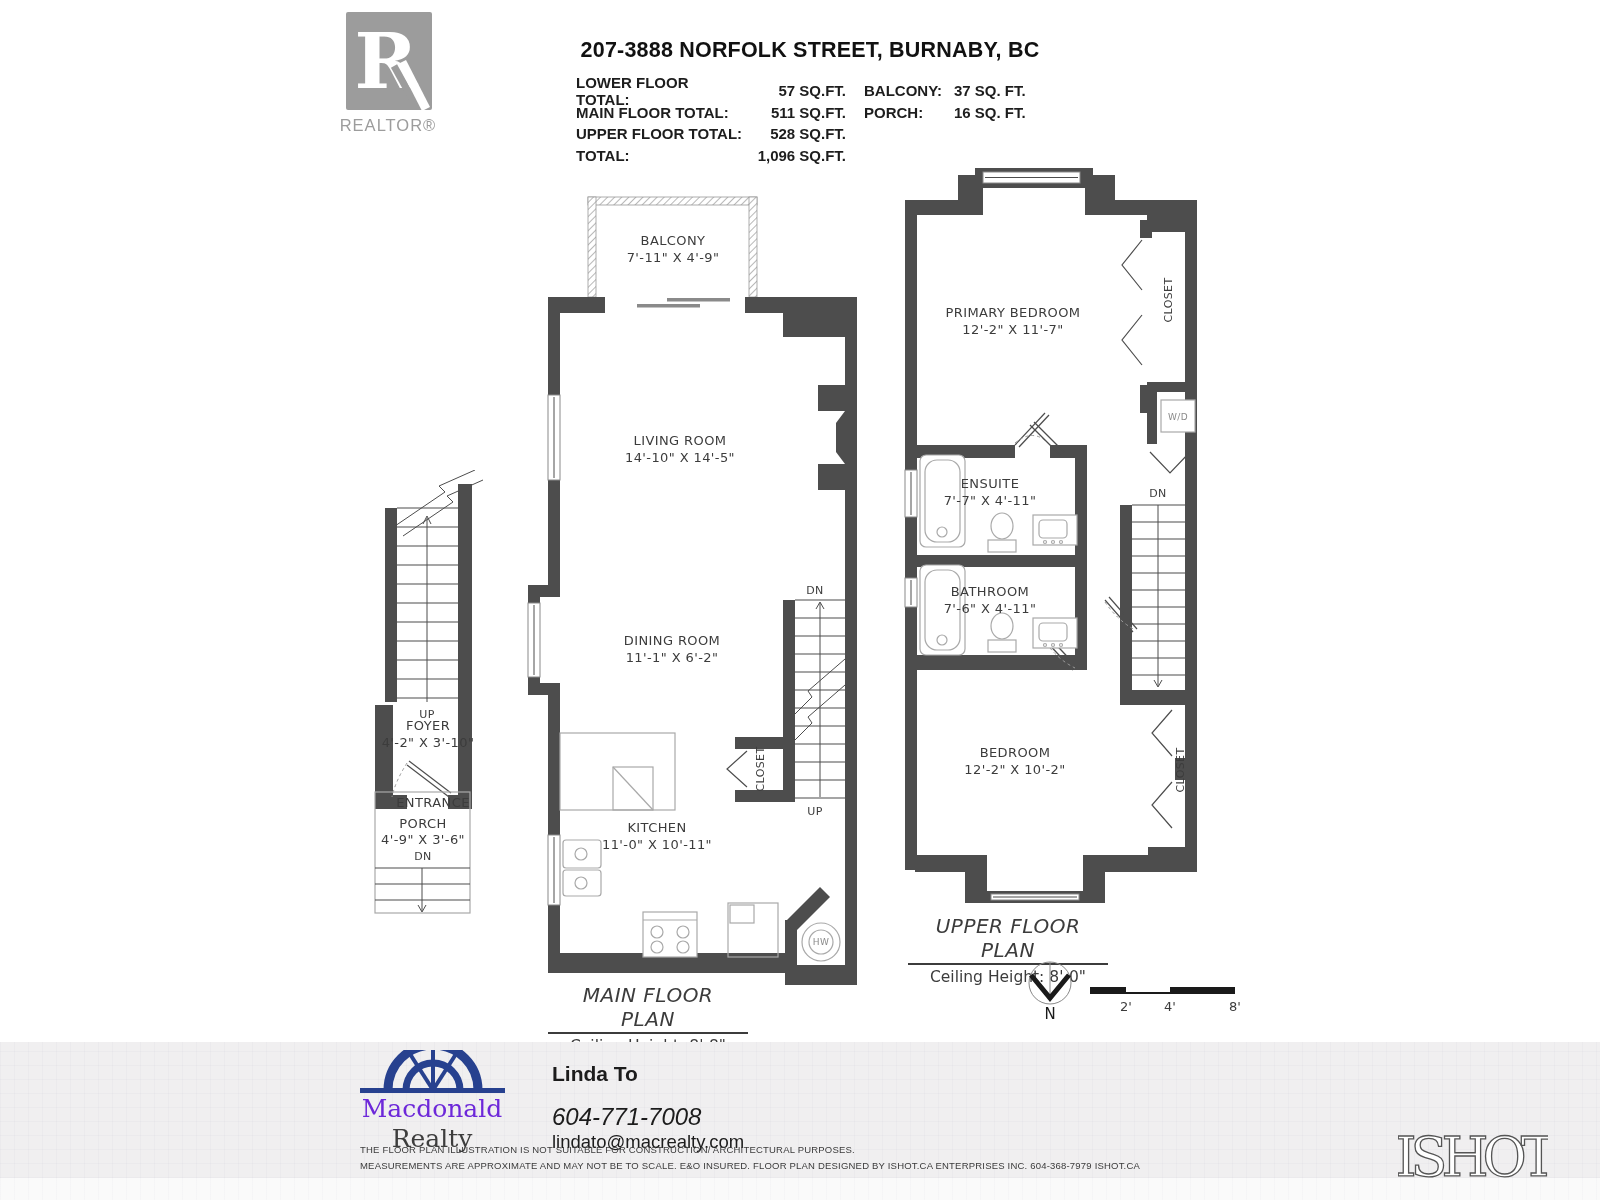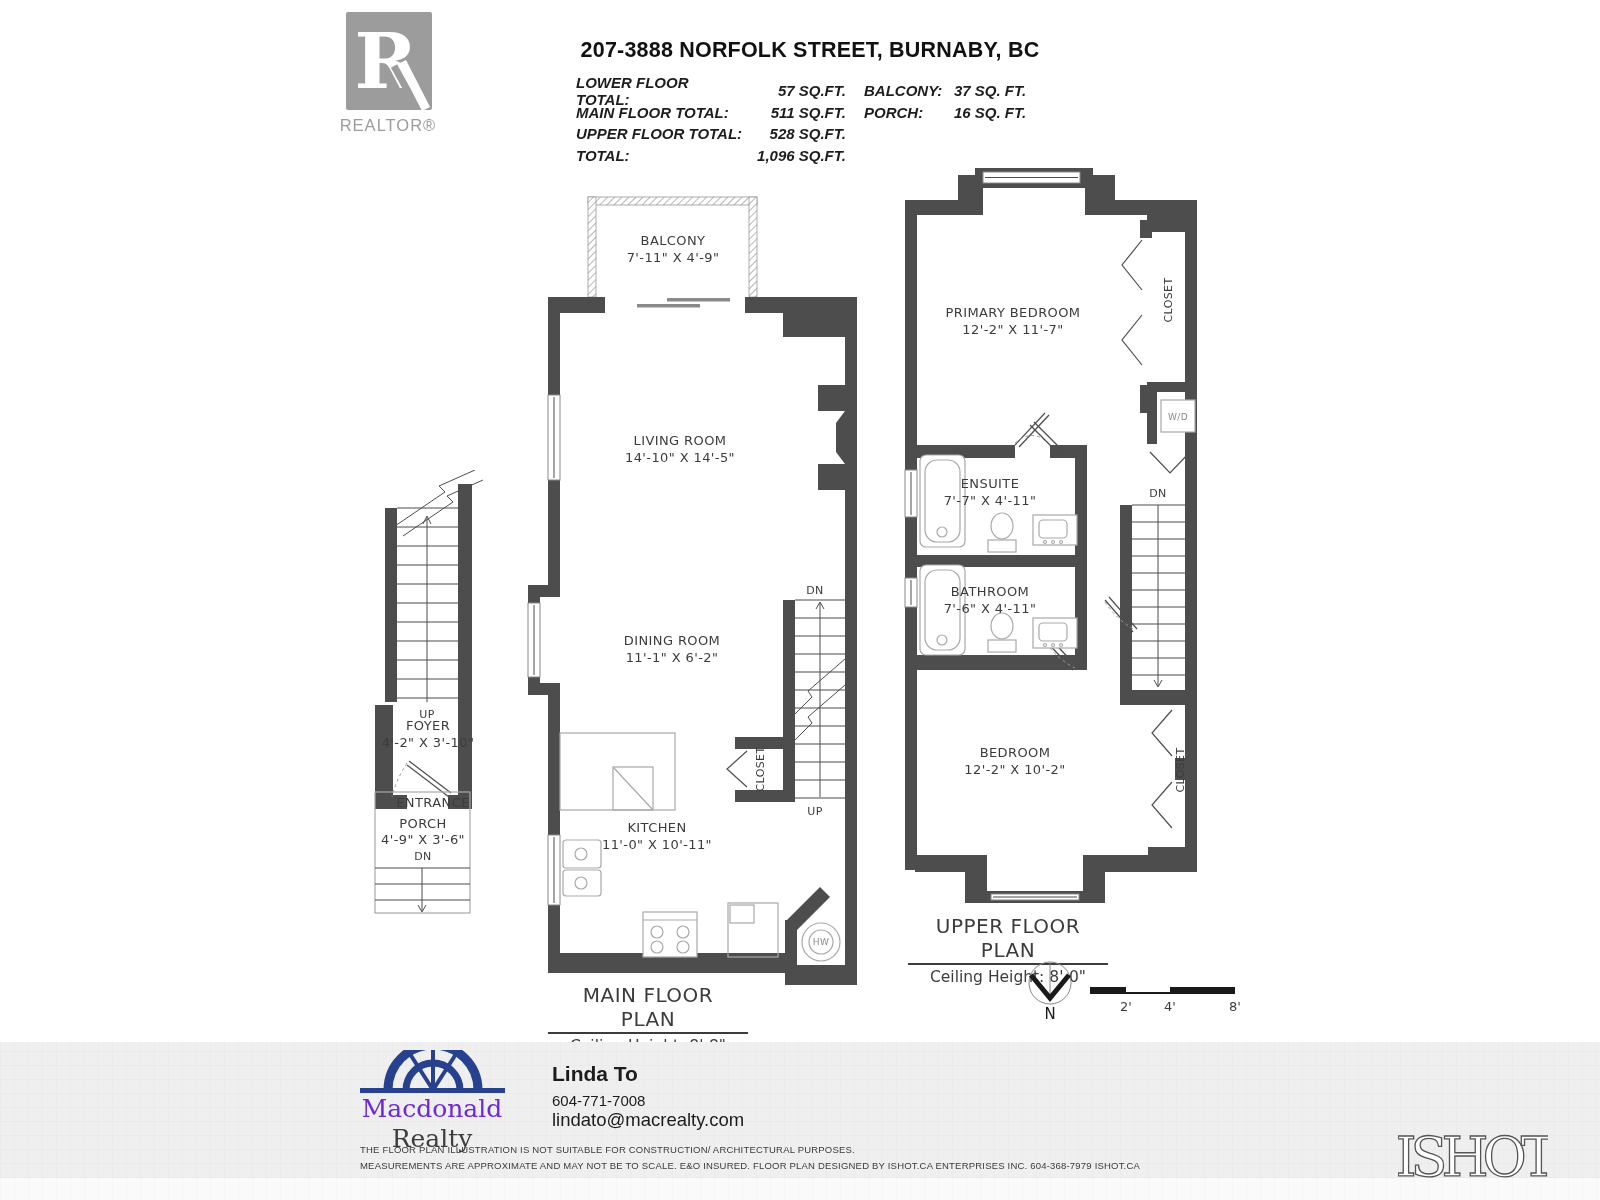--- a/index.html
+++ b/index.html
@@ -5,30 +5,30 @@
   html,body{margin:0;padding:0;background:#ffffff;}
   #canvas{position:relative;width:1600px;height:1200px;background:#ffffff;overflow:hidden;
           font-family:"Liberation Sans",sans-serif;}
   .abs{position:absolute;}
 
   
   #title{left:540px;top:38px;width:540px;text-align:center;
          font-weight:700;font-size:21.5px;color:#111;letter-spacing:.2px;}
   #areas{left:576px;top:80px;}
   .arow{display:flex;height:21.5px;align-items:center;
-        font-weight:700;font-size:15px;color:#1d1d1d;font-style:italic;}
+        font-weight:700;font-size:15px;color:#1d1d1d;}
   .a-label{width:170px;} .a-val{width:100px;text-align:right;}
   .a-label2{width:90px;margin-left:18px;} .a-val2{width:78px;text-align:left;}
   #realtor-text{left:338px;top:116px;width:100px;text-align:center;color:#9c9c9c;
                 font-size:16.5px;letter-spacing:1px;}
 
   
   .plan-title{position:absolute;text-align:center;font-family:"DejaVu Sans",sans-serif;color:#3c3c3c;}
   .title-line{font-size:20px;letter-spacing:.5px;border-bottom:2px solid #3c3c3c;
-              padding:0 8px 1px;display:inline-block;}
+              padding:0 8px 1px;display:inline-block;font-style:italic;}
   .ceil{font-size:15.5px;margin-top:3px;}
 
   
   .rm{font-family:"DejaVu Sans",sans-serif;font-size:13px;fill:#3c3c3c;
       text-anchor:middle;letter-spacing:.4px;}
   .sm{font-size:11px;}
   .tiny{font-size:9px;fill:#8a8a8a;}
   .wall{fill:#4d4d4d;}
   .fix{fill:#ffffff;stroke:#a9a9a9;stroke-width:1.2;}
   .fixl{stroke:#a9a9a9;stroke-width:1.2;fill:none;}
@@ -42,21 +42,21 @@
         background-image:repeating-linear-gradient(0deg,rgba(30,30,90,.025) 0 1px,transparent 1px 14px),
                          repeating-linear-gradient(90deg,rgba(30,30,90,.025) 0 1px,transparent 1px 14px);}
   #band-bottom{left:0;top:1178px;width:1600px;height:22px;background:#fafafa;
         background-image:repeating-linear-gradient(90deg,rgba(30,30,90,.02) 0 1px,transparent 1px 14px);}
   #brand-text1{left:352px;top:1094px;width:160px;text-align:center;
         font-family:"DejaVu Serif",serif;font-size:25px;color:#6d28d9;}
   #brand-text2{left:352px;top:1124px;width:160px;text-align:center;
         font-family:"DejaVu Serif",serif;font-size:25px;color:#3d3d3d;}
   #agent{left:552px;top:1062px;color:#1c1c1c;}
   #agent .name{font-weight:700;font-size:21px;}
-  #agent .phone{font-size:15px;margin-top:6px;}
+  #agent .phone{font-size:24px;margin-top:17px;font-style:italic;}
   #agent .email{font-size:18.5px;}
   #disclaimer{left:360px;top:1142px;width:980px;font-size:9.5px;line-height:16px;
         color:#3b3b3b;letter-spacing:.2px;}
 </style>
 </head>
 <body>
 
 <div id="canvas">
 
   <svg class="abs" style="left:346px;top:12px;" width="86" height="100" viewBox="0 0 86 100">

